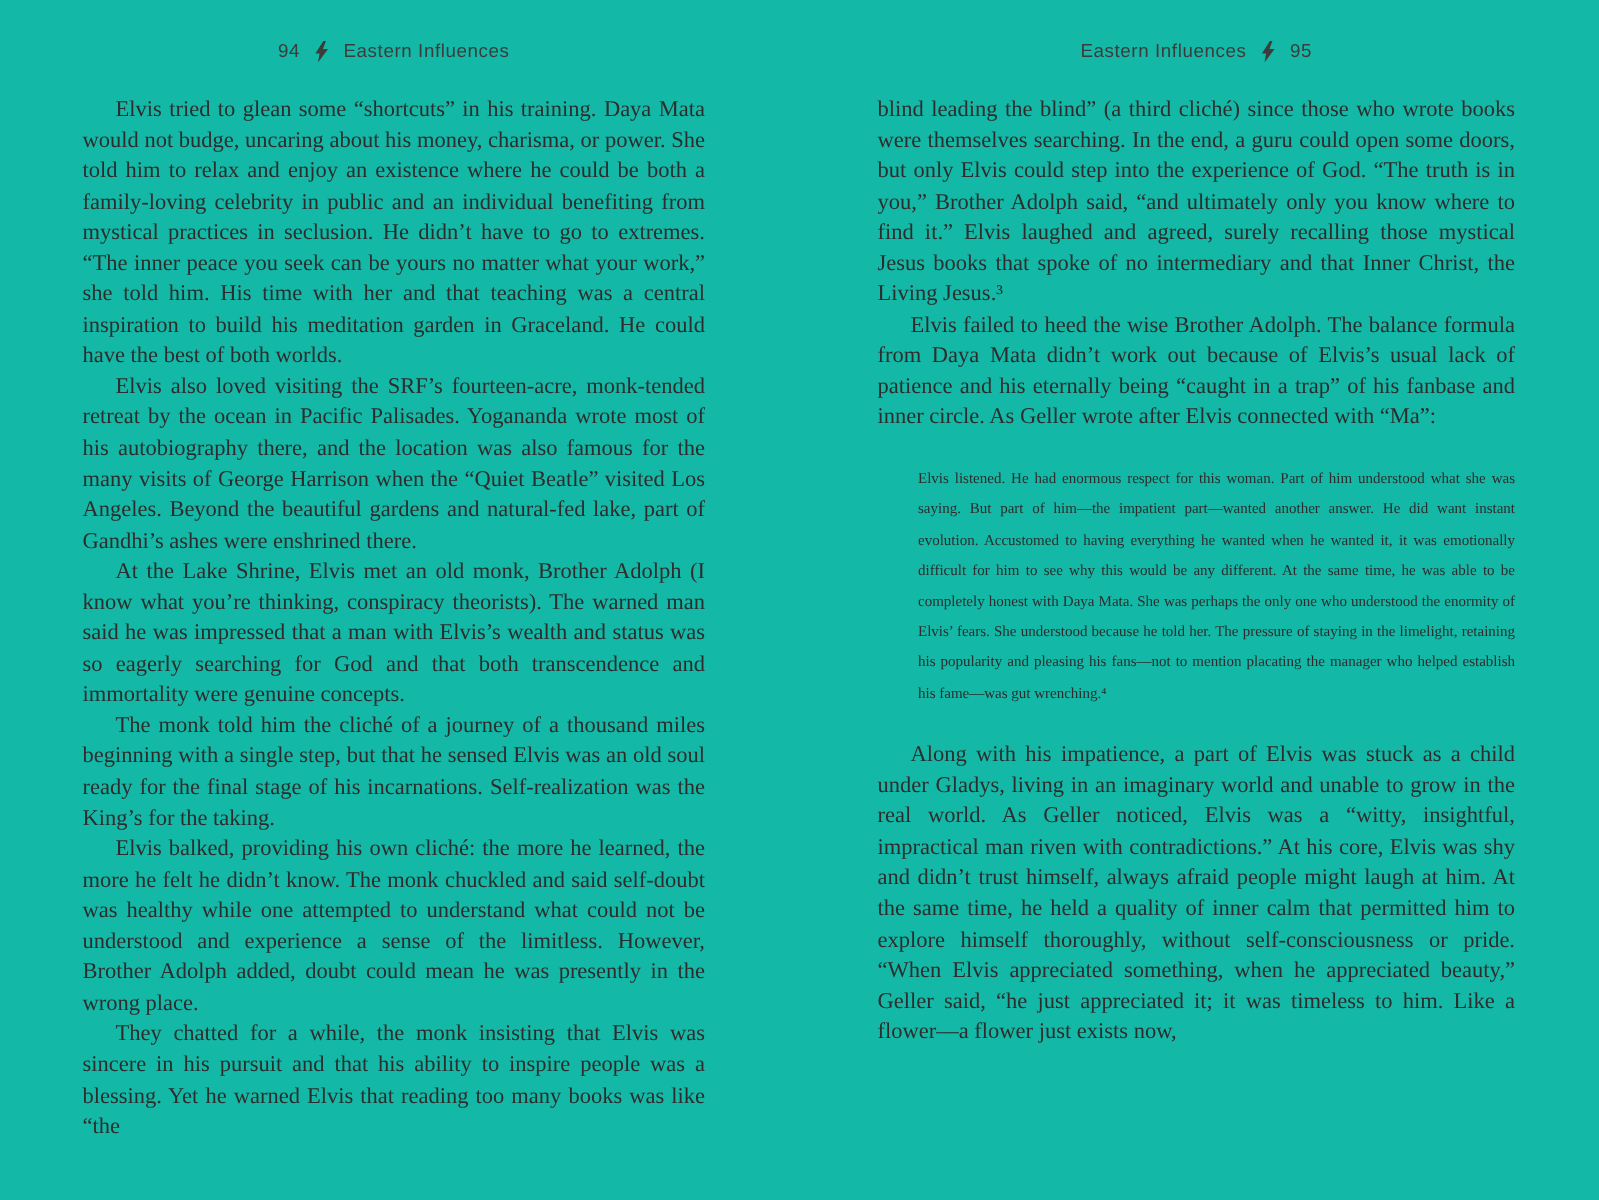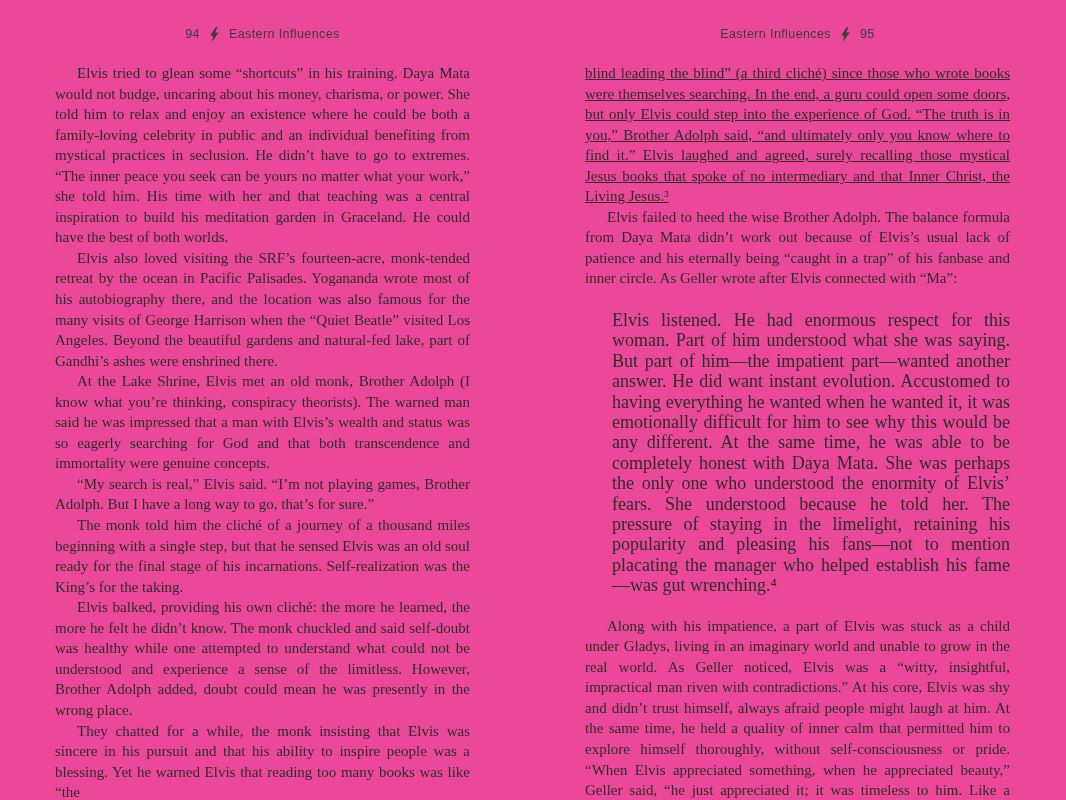--- a/index.html
+++ b/index.html
@@ -9,21 +9,21 @@
   }
   body {
     width: 1066px;
     height: 800px;
     overflow: hidden;
   }
   .spread {
     display: flex;
     width: 1066px;
     height: 800px;
-    background: #ec4899;
+    background: #14b8a6;
   }
   .page {
     box-sizing: border-box;
     width: 533px;
     height: 800px;
   }
   .page--left  { padding: 26px 63px 0 55px; }
   .page--right { padding: 26px 56px 0 52px; }
 
   .running-head {
@@ -45,26 +45,26 @@
     font-family: "Liberation Serif", "DejaVu Serif", serif;
     color: #2d2d2d;
   }
   .body-text p {
     margin: 0;
     font-size: 15px;
     line-height: 20.55px;
     text-align: justify;
     text-indent: 22px;
   }
-  .body-text p.no-indent { text-indent: 0; text-decoration: underline; }
+  .body-text p.no-indent { text-indent: 0; }
 
   .body-text blockquote {
     margin: 21px 0 20px 27px;
     padding: 0;
-    font-size: 18px;
+    font-size: 10px;
     line-height: 20.4px;
     text-align: justify;
     color: #2d2d2d;
   }
 </style>
 </head>
 <body>
 
 <div class="spread">
 
@@ -75,21 +75,20 @@
         <svg width="9" height="15" viewBox="0 0 10 16" aria-hidden="true">
           <path d="M6.2 0 L0.3 9.3 L3.4 9.3 L2.2 16 L9.7 5.9 L5.9 5.9 L8.1 0 Z" fill="#3c3c3c"></path>
         </svg>
       </span>
       <span>Eastern Influences</span>
     </div>
     <div class="body-text">
       <p>Elvis tried to glean some “shortcuts” in his training. Daya Mata would not budge, uncaring about his money, charisma, or power. She told him to relax and enjoy an existence where he could be both a family-loving celebrity in public and an individual benefiting from mystical practices in seclusion. He didn’t have to go to extremes. “The inner peace you seek can be yours no matter what your work,” she told him. His time with her and that teaching was a central inspiration to build his meditation garden in Graceland. He could have the best of both worlds.</p>
       <p>Elvis also loved visiting the SRF’s fourteen-acre, monk-tended retreat by the ocean in Pacific Palisades. Yogananda wrote most of his autobiography there, and the location was also famous for the many visits of George Harrison when the “Quiet Beatle” visited Los Angeles. Beyond the beautiful gardens and natural-fed lake, part of Gandhi’s ashes were enshrined there.</p>
       <p>At the Lake Shrine, Elvis met an old monk, Brother Adolph (I know what you’re thinking, conspiracy theorists). The warned man said he was impressed that a man with Elvis’s wealth and status was so eagerly searching for God and that both transcendence and immortality were genuine concepts.</p>
-      <p>“My search is real,” Elvis said. “I’m not playing games, Brother Adolph. But I have a long way to go, that’s for sure.”</p>
       <p>The monk told him the cliché of a journey of a thousand miles beginning with a single step, but that he sensed Elvis was an old soul ready for the final stage of his incarnations. Self-realization was the King’s for the taking.</p>
       <p>Elvis balked, providing his own cliché: the more he learned, the more he felt he didn’t know. The monk chuckled and said self-doubt was healthy while one attempted to understand what could not be understood and experience a sense of the limitless. However, Brother Adolph added, doubt could mean he was presently in the wrong place.</p>
       <p>They chatted for a while, the monk insisting that Elvis was sincere in his pursuit and that his ability to inspire people was a blessing. Yet he warned Elvis that reading too many books was like “the</p>
     </div>
   </div>
 
   <div class="page page--right">
     <div class="running-head">
       <span>Eastern Influences</span>
       <span class="bolt">

